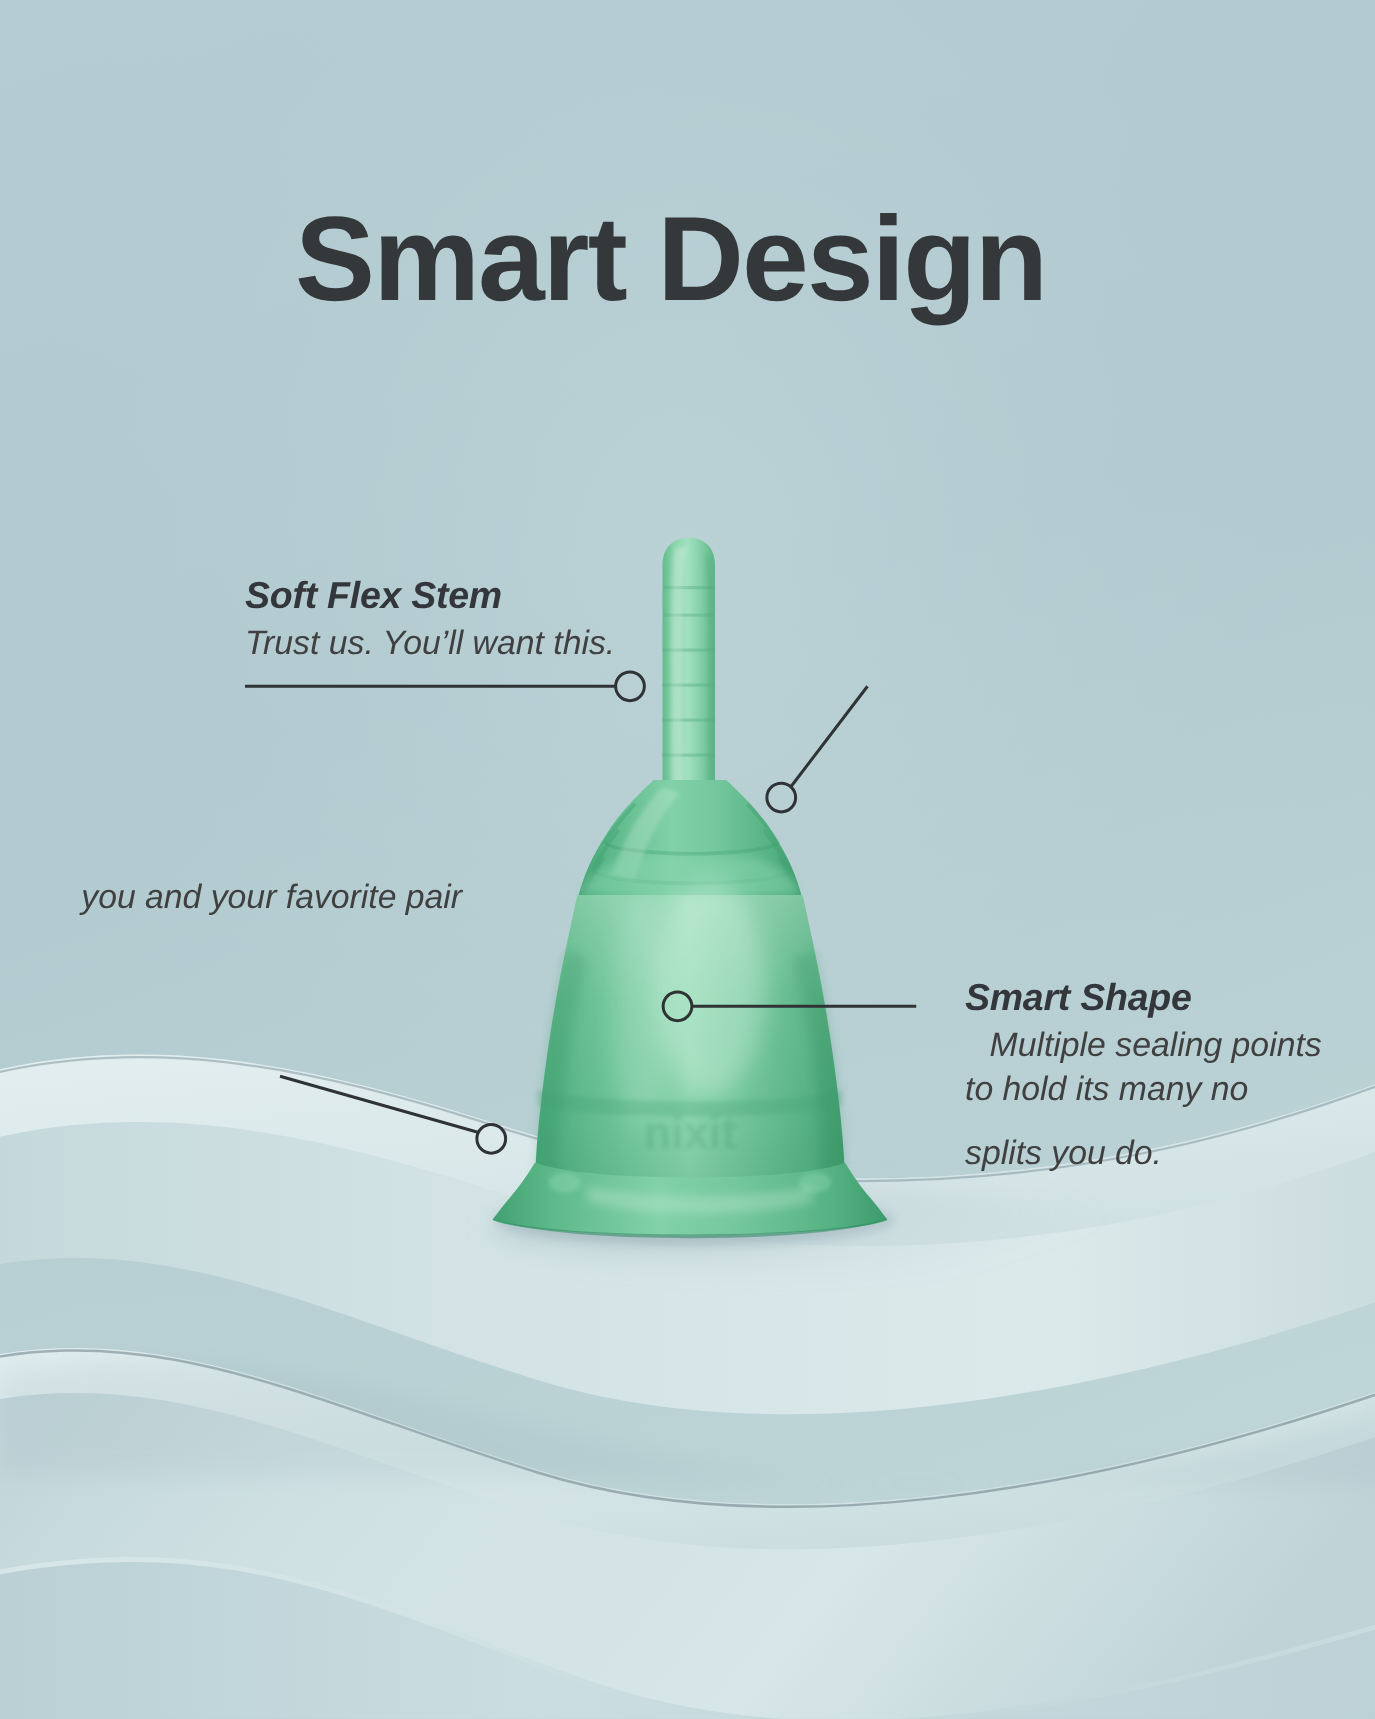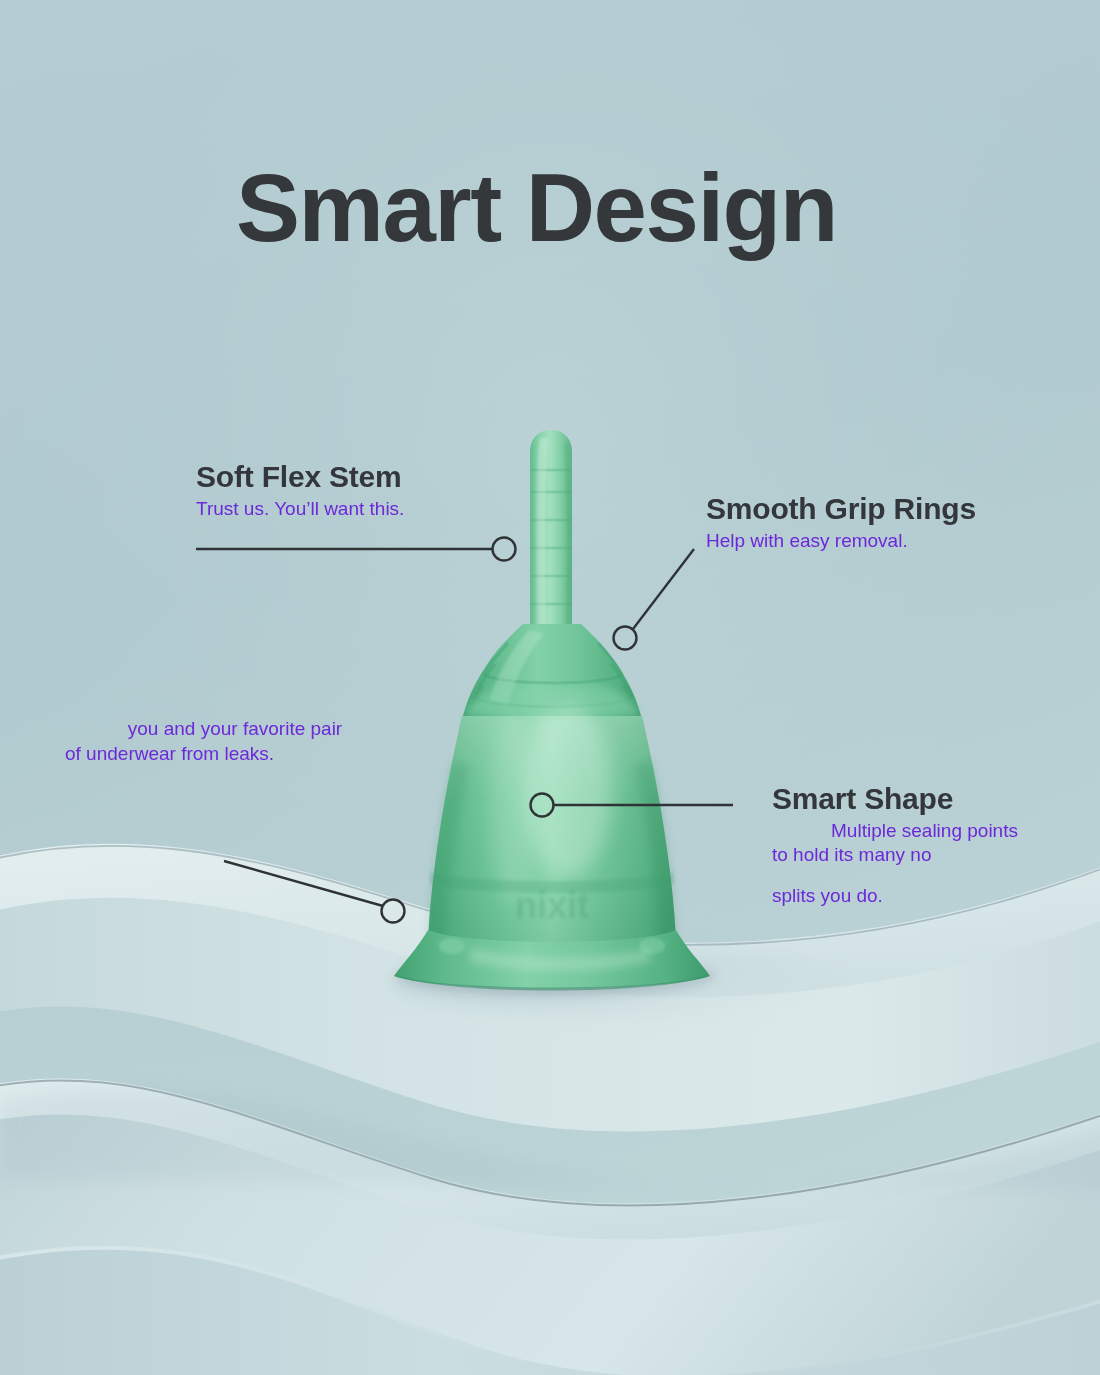--- a/index.html
+++ b/index.html
@@ -9,34 +9,34 @@
     background:#b3ccd1;
     overflow:hidden;
   }
   #stage{
     position:relative;
     width:1100px;height:1375px;
     overflow:hidden;
   }
   #scene{position:absolute;inset:0;width:1100px;height:1375px;}
 
-  .callout{position:absolute;}
+  .callout{position:absolute;font-style:italic;}
   .c-title{
     font-size:30px;
     font-weight:bold;
     color:#33363a;
     letter-spacing:-0.2px;
     line-height:1.12;
     white-space:nowrap;
     margin:0;
   }
   .c-body{
-    font-size:19px;
+    font-size:27px;
     font-weight:normal;
-    color:#6d28d9;
+    color:#404040;
     line-height:1.30;
     margin:3px 0 0 0;
   }
   .c-body.nowrap{white-space:nowrap;}
 
   #title-block{
     position:absolute;
     left:236px;top:160px;
     width:700px;
   }
@@ -356,28 +356,23 @@
 
   <div id="title-block">
     <h1 id="page-title">Smart Design</h1>
   </div>
 
   <div class="callout" id="co-stem">
     <p class="c-title">Soft Flex Stem</p>
     <p class="c-body nowrap">Trust us. You’ll want this.</p>
   </div>
 
-  <div class="callout" id="co-rings">
-    <p class="c-title">Smooth Grip Rings</p>
-    <p class="c-body nowrap">Help with easy removal.</p>
-  </div>
 
   <div class="callout" id="co-cuff">
-    <p class="c-body" style="margin-top: 17px; text-align: center;">you and your favorite pair</p>
-    <p class="c-body" style="margin-top: 0px;">of underwear from leaks.</p>
+    <p class="c-body" style="margin-top: 0px;">you and your favorite pair</p>
   </div>
 
   <div class="callout" id="co-shape">
     <p class="c-title">Smart Shape</p>
     <p class="c-body" style="margin-top: 3px; text-align: center;">Multiple sealing points</p>
     <p class="c-body" style="margin-top: 0px;">to hold its many no</p>
     <p class="c-body" style="margin-top: 16px;">splits you do.</p>
   </div>
 
 </div>

